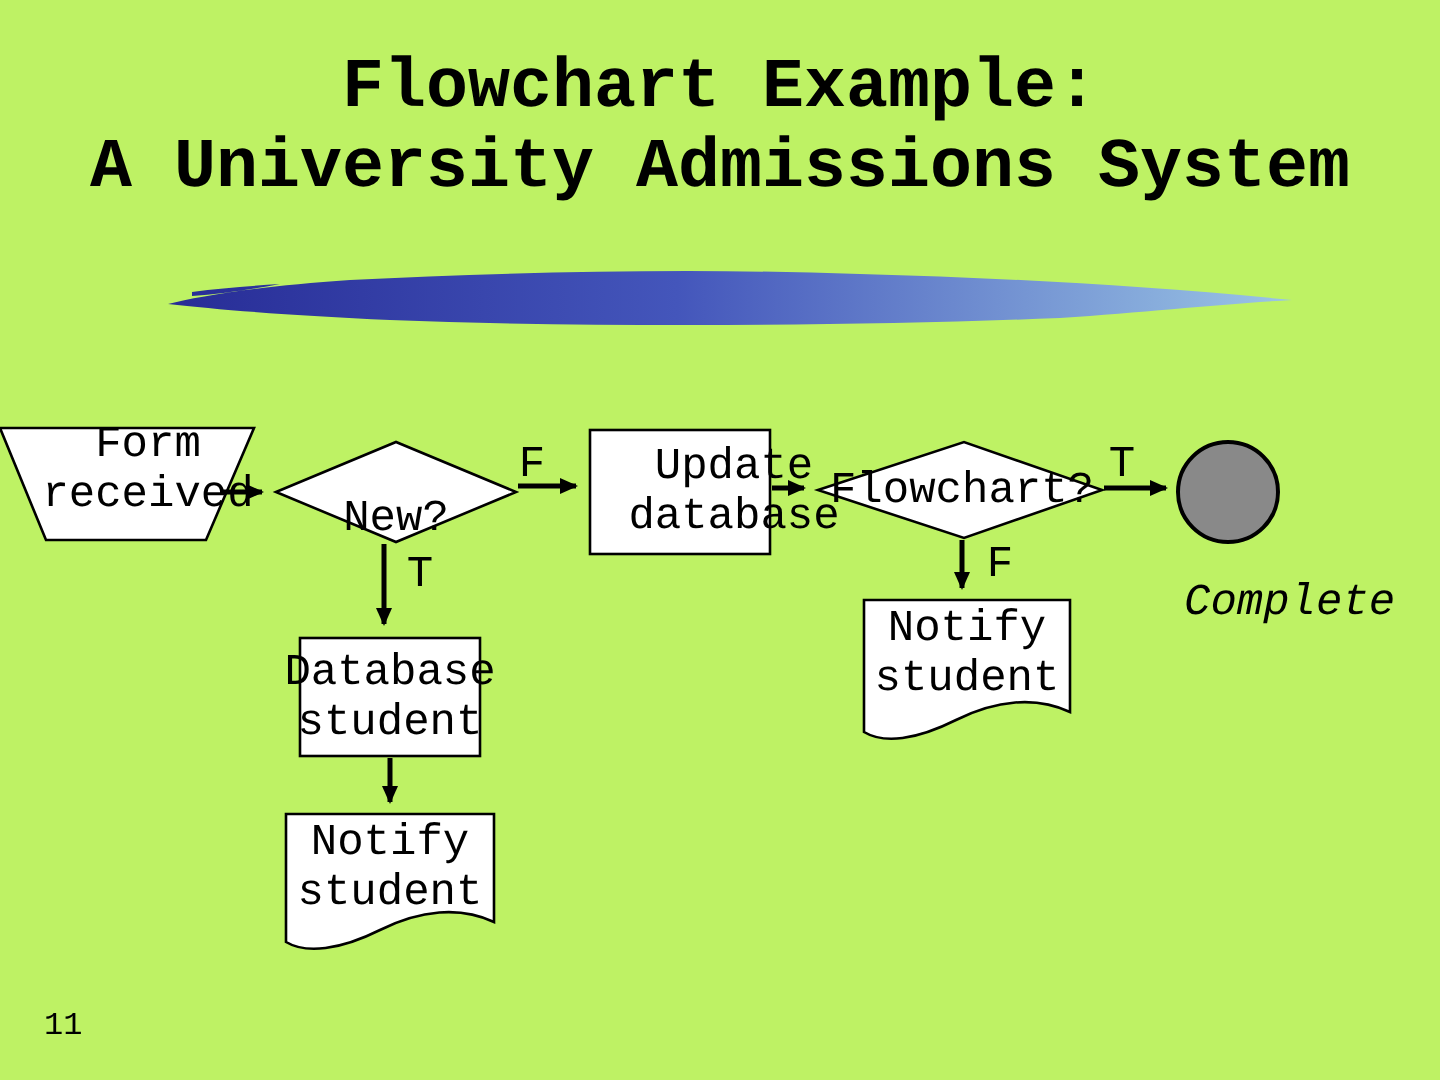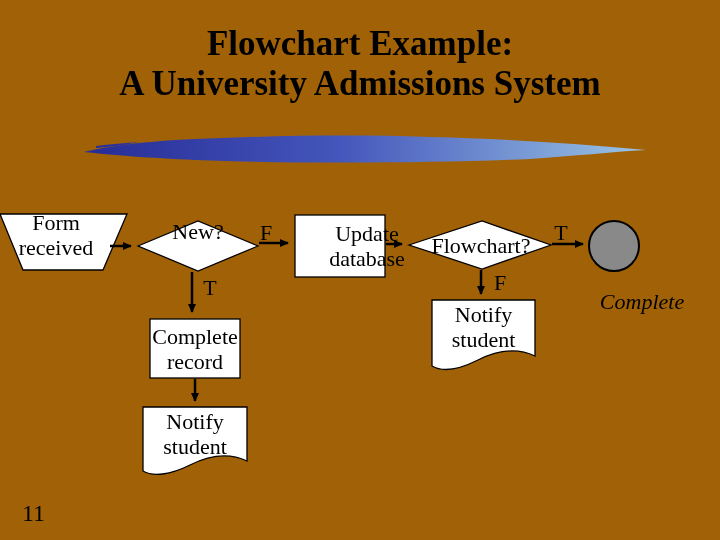--- a/index.html
+++ b/index.html
@@ -1,21 +1,21 @@
 <!DOCTYPE html>
 <html><head>
 <meta charset="utf-8">
 <style>
   html,body{margin:0;padding:0;background:#ffffff;}
   .slide{
     position:relative;
     width:720px;height:540px;
-    background:#a16207;
+    background:#bef264;
     overflow:hidden;
-    font-family:Liberation Serif, serif;
+    font-family:Liberation Mono, monospace;
     color:#000;
   }
   .title{
     position:absolute;top:24px;left:0;width:720px;
     margin:0;text-align:center;
     font-size:35px;font-weight:bold;line-height:40px;
     color:#000;
   }
   .title .tl{display:block;}
   .gfx{position:absolute;top:0;left:0;width:720px;height:540px;}
@@ -33,21 +33,21 @@
     pointer-events:none;
   }
   .caption-italic{
     position:absolute;
     font-size:22px;font-style:italic;
     text-align:center;
     pointer-events:none;
   }
   .page-number{
     position:absolute;left:22px;top:499px;
-    font-size:24px;line-height:28px;
+    font-size:16px;line-height:28px;
   }
 </style>
 </head>
 <body>
 
 <div class="slide">
 
   <h1 class="title">
     <span class="tl">Flowchart Example:</span>
     <span class="tl">A University Admissions System</span>
@@ -96,29 +96,29 @@
 
     <line x1="110" y1="246" x2="131" y2="246" stroke="#000" stroke-width="2.5" marker-end="url(#ah)"></line>
     <line x1="259" y1="243" x2="288" y2="243" stroke="#000" stroke-width="2.5" marker-end="url(#ah)"></line>
     <line x1="192" y1="272" x2="192" y2="312" stroke="#000" stroke-width="2.5" marker-end="url(#ah)"></line>
     <line x1="386" y1="244" x2="402" y2="244" stroke="#000" stroke-width="2.5" marker-end="url(#ah)"></line>
     <line x1="552" y1="244" x2="583" y2="244" stroke="#000" stroke-width="2.5" marker-end="url(#ah)"></line>
     <line x1="481" y1="270" x2="481" y2="294" stroke="#000" stroke-width="2.5" marker-end="url(#ah)"></line>
     <line x1="195" y1="379" x2="195" y2="401" stroke="#000" stroke-width="2.5" marker-end="url(#ah)"></line>
   </svg>
 
-  <div class="node-label" style="left:4px;top:216px;width:104px;height:38px;">Form received</div>
+  <div class="node-label" style="left:22px;top:216px;width:104px;height:38px;">Form received</div>
 
-  <div class="node-label" style="left:140px;top:208px;width:116px;height:46px;">New?</div>
+  <div class="node-label" style="left:140px;top:236px;width:116px;height:46px;">New?</div>
 
   <div class="node-label" style="left:296px;top:216px;width:88px;height:60px;margin-left:27px;">Update database</div>
 
   <div class="node-label" style="left:411px;top:223px;width:140px;height:44px;">Flowchart?</div>
 
-  <div class="node-label" style="left:151px;top:320px;width:88px;height:57px;">Complete record</div>
+  <div class="node-label" style="left:151px;top:320px;width:88px;height:57px;">Database student</div>
 
   <div class="node-label" style="left:144px;top:409px;width:102px;height:50px;">Notify student</div>
 
   <div class="node-label" style="left:433px;top:302px;width:101px;height:50px;">Notify student</div>
 
   <div class="branch-label" style="left:254px;top:221px;">F</div>
 
   <div class="branch-label" style="left:198px;top:276px;">T</div>
 
   <div class="branch-label" style="left:549px;top:221px;">T</div>

